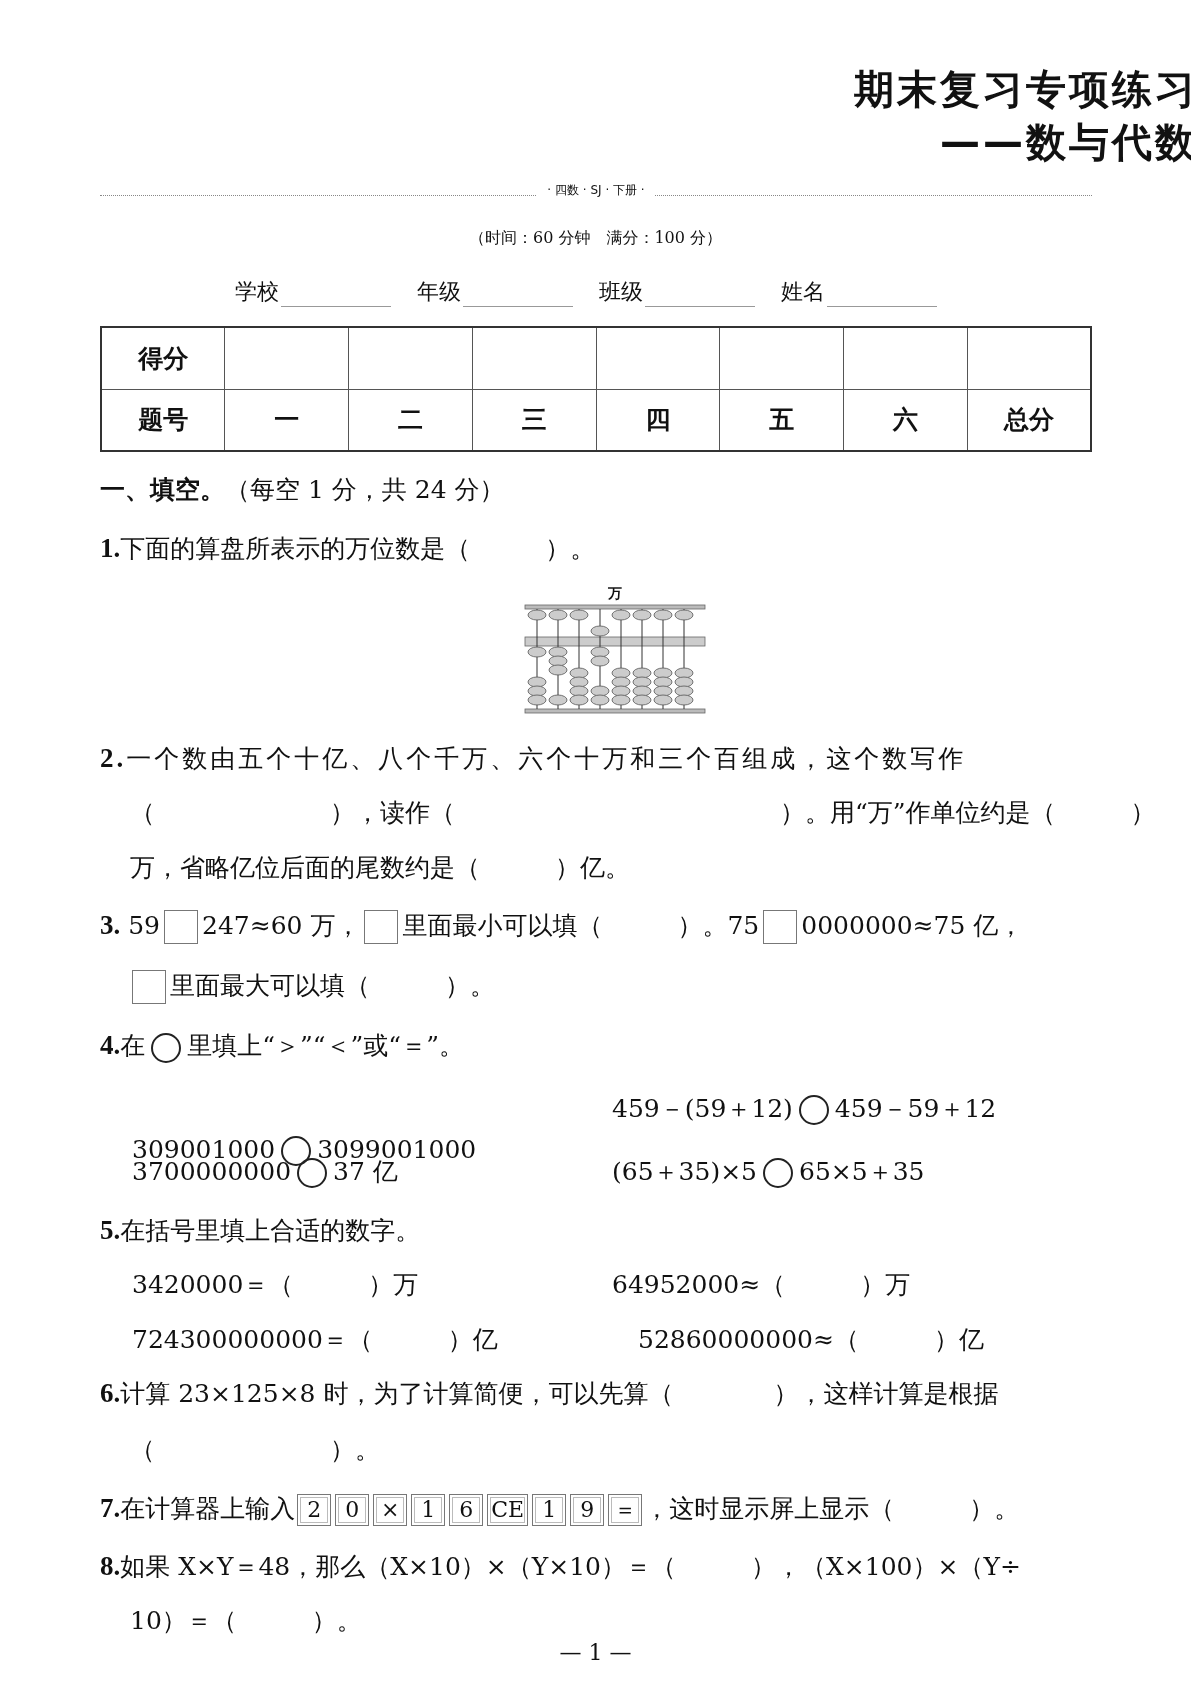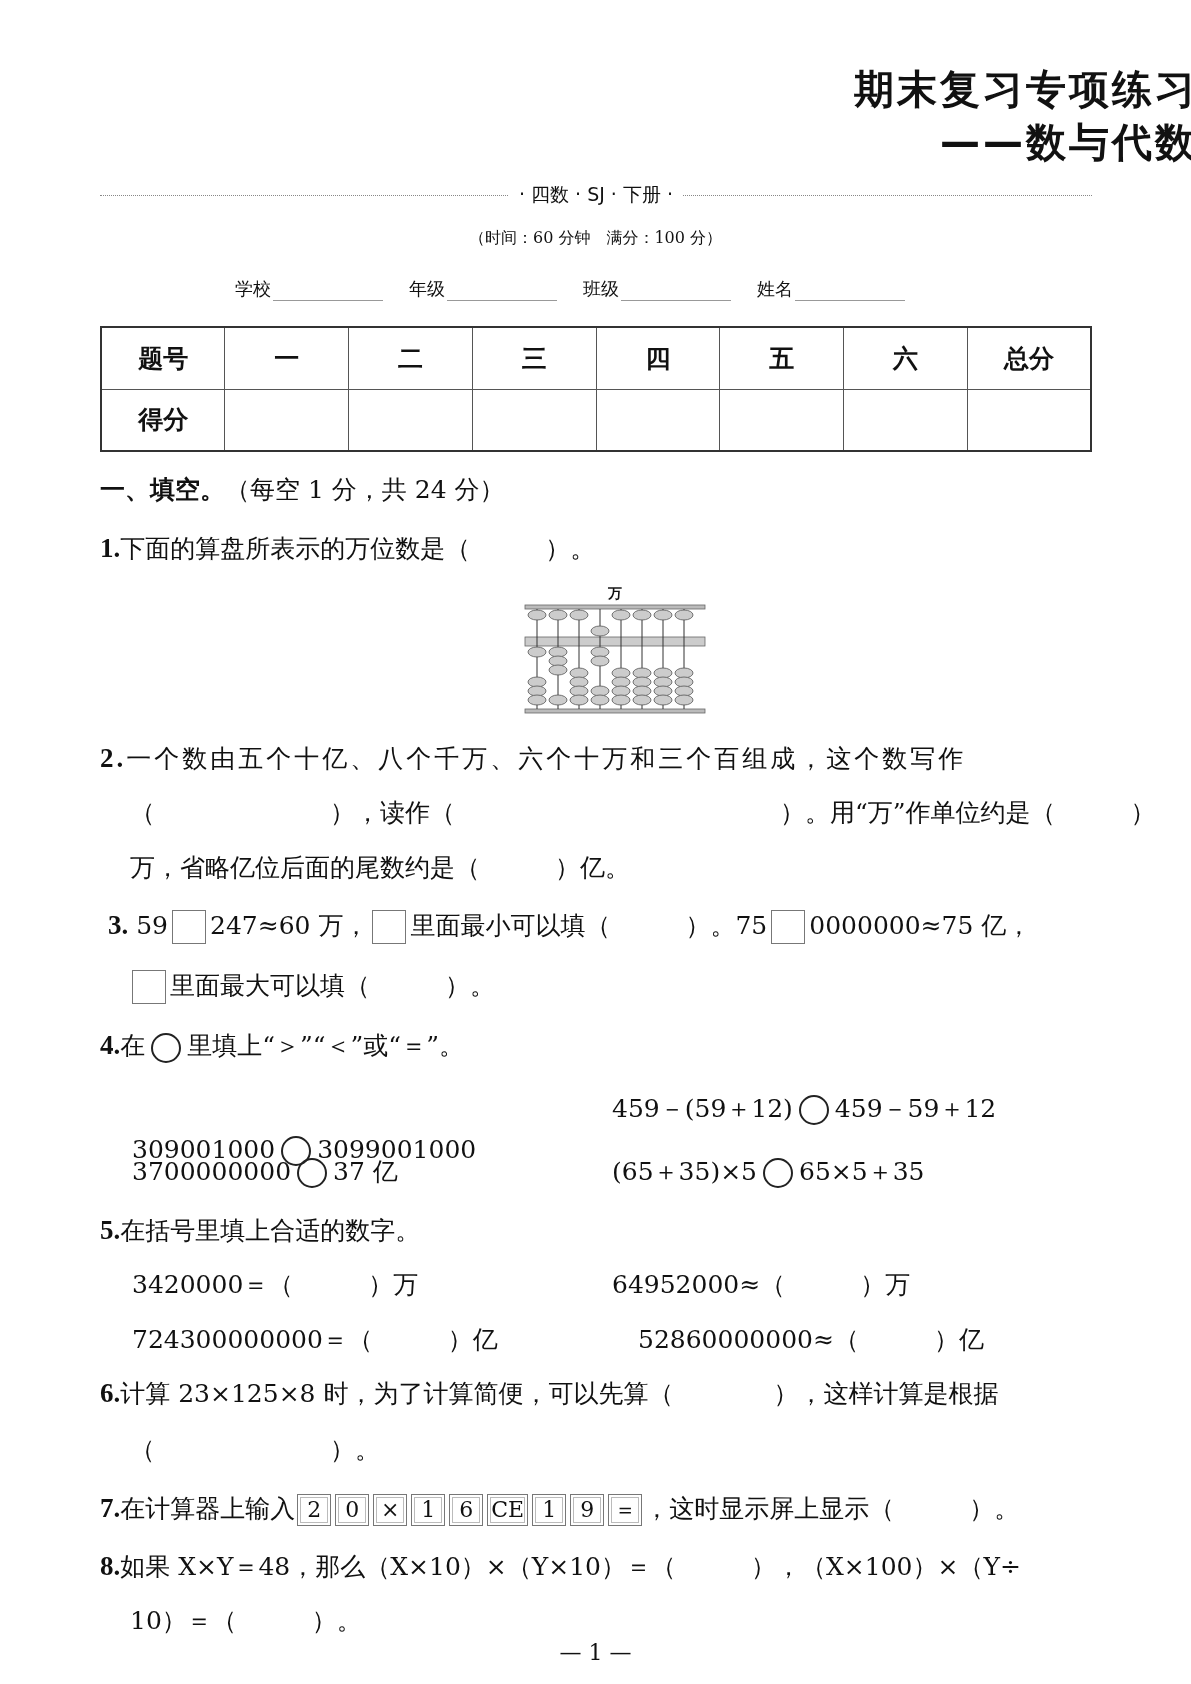--- a/index.html
+++ b/index.html
@@ -4,24 +4,24 @@
 <style>
   html, body { margin:0; padding:0; background:#fff; }
   body { width:1191px; height:1684px; position:relative; overflow:hidden;
          font-family:"DejaVu Serif","Liberation Serif",serif; color:#111; }
   .abs { position:absolute; }
   .title { left:0; width:1157px; text-align:right; font-family:"DejaVu Sans","Liberation Sans",sans-serif;
            font-weight:bold; font-size:40px; letter-spacing:3px;padding-left:41px; }
   .series { top:180px; left:100px; width:992px; height:30px; }
   .series .dots { position:absolute; top:15px; height:0; border-top:1px dotted #888; }
   .series .label { position:absolute; left:0; width:100%; text-align:center; top:2px;
-                   font-family:"DejaVu Sans","Liberation Sans",sans-serif; font-size:19px; }
+                   font-family:"DejaVu Sans","Liberation Sans",sans-serif; font-size:12px; }
   .series .label span { background:#fff; padding:0 10px; }
   .time { top:228px; left:0; width:1191px; text-align:center; font-size:16px; }
-  .info { top:277px; left:235px; font-size:18px; display:flex; gap:26px; }
+  .info { top:277px; left:235px; font-size:22px; display:flex; gap:26px; }
   .info .blank { display:inline-block; width:110px; border-bottom:1px solid #999; height:22px; vertical-align:bottom; margin-left:2px; }
   table.score { position:absolute; left:100px; top:326px; width:992px; height:126px; border-collapse:collapse;
                 border:2px solid #333; font-family:"DejaVu Sans","Liberation Sans",sans-serif; }
   table.score td { border:1px solid #555; text-align:center; font-size:25px; font-weight:bold; width:12.5%; }
   .line { left:100px; font-size:25px; white-space:nowrap; line-height:1; }
   .num { font-family:"Liberation Serif","DejaVu Serif",serif; font-weight:bold; font-size:27px; }
   .heading { font-family:Liberation Mono, monospace; font-weight:bold; }
   .box { display:inline-block; width:32px; height:32px; border:1px solid #777; vertical-align:middle; margin:0 4px; }
   .circle { display:inline-block; width:26px; height:26px; border:2px solid #222; border-radius:50%; vertical-align:middle; margin:0 6px; }
   .key { display:inline-block; border:1px solid #777; height:30px; min-width:26px; padding:0 3px; text-align:center;
@@ -45,38 +45,38 @@
 <div class="abs info">
   <span><span>学校</span><span class="blank"></span></span>
   <span><span>年级</span><span class="blank"></span></span>
   <span><span>班级</span><span class="blank"></span></span>
   <span><span>姓名</span><span class="blank"></span></span>
 </div>
 
 <table class="score">
   <tbody>
       <tr>
+    <td>得分</td>
+    <td></td>
+    <td></td>
+    <td></td>
+    <td></td>
+    <td></td>
+    <td></td>
+    <td></td>
+  </tr>
+  <tr>
     <td>题号</td>
     <td>一</td>
     <td>二</td>
     <td>三</td>
     <td>四</td>
     <td>五</td>
     <td>六</td>
     <td>总分</td>
-  </tr>
-  <tr>
-    <td>得分</td>
-    <td></td>
-    <td></td>
-    <td></td>
-    <td></td>
-    <td></td>
-    <td></td>
-    <td></td>
   </tr>
 </tbody>
   </table>
 
 <div class="abs line" style="top:477px;">
   <span class="heading">一、填空。</span><span>（每空 1 分，共 24 分）</span>
 </div>
 
 <div class="abs line" style="top:535px;">
   <span class="num">1.</span><span>下面的算盘所表示的万位数是（　　　）。</span>
@@ -147,21 +147,21 @@
     </g>
   </svg>
 </div>
 
 <div class="abs line" style="top:745px; letter-spacing:3px;">
   <span class="num">2.</span><span>一个数由五个十亿、八个千万、六个十万和三个百组成，这个数写作</span>
 </div>
 <div class="abs line" style="top:800px; left:130px;">（　　　　　　　），读作（　　　　　　　　　　　　　）。用“万”作单位约是（　　　）</div>
 <div class="abs line" style="top:855px; left:130px;">万，省略亿位后面的尾数约是（　　　）亿。</div>
 
-<div class="abs line" style="top:910px;margin-left:8px;">
+<div class="abs line" style="top:910px;">
   <span class="num">3.</span>
   <span>59</span><span class="box"></span><span>247≈60 万，</span><span class="box"></span><span>里面最小可以填（　　　）。75</span><span class="box"></span><span>0000000≈75 亿，</span>
 </div>
 <div class="abs line" style="top:970px; left:128px;">
   <span class="box"></span><span>里面最大可以填（　　　）。</span>
 </div>
 
 <div class="abs line" style="top:1032px;">
   <span class="num">4.</span><span>在</span><span class="circle"></span><span>里填上“＞”“＜”或“＝”。</span>
 </div>

